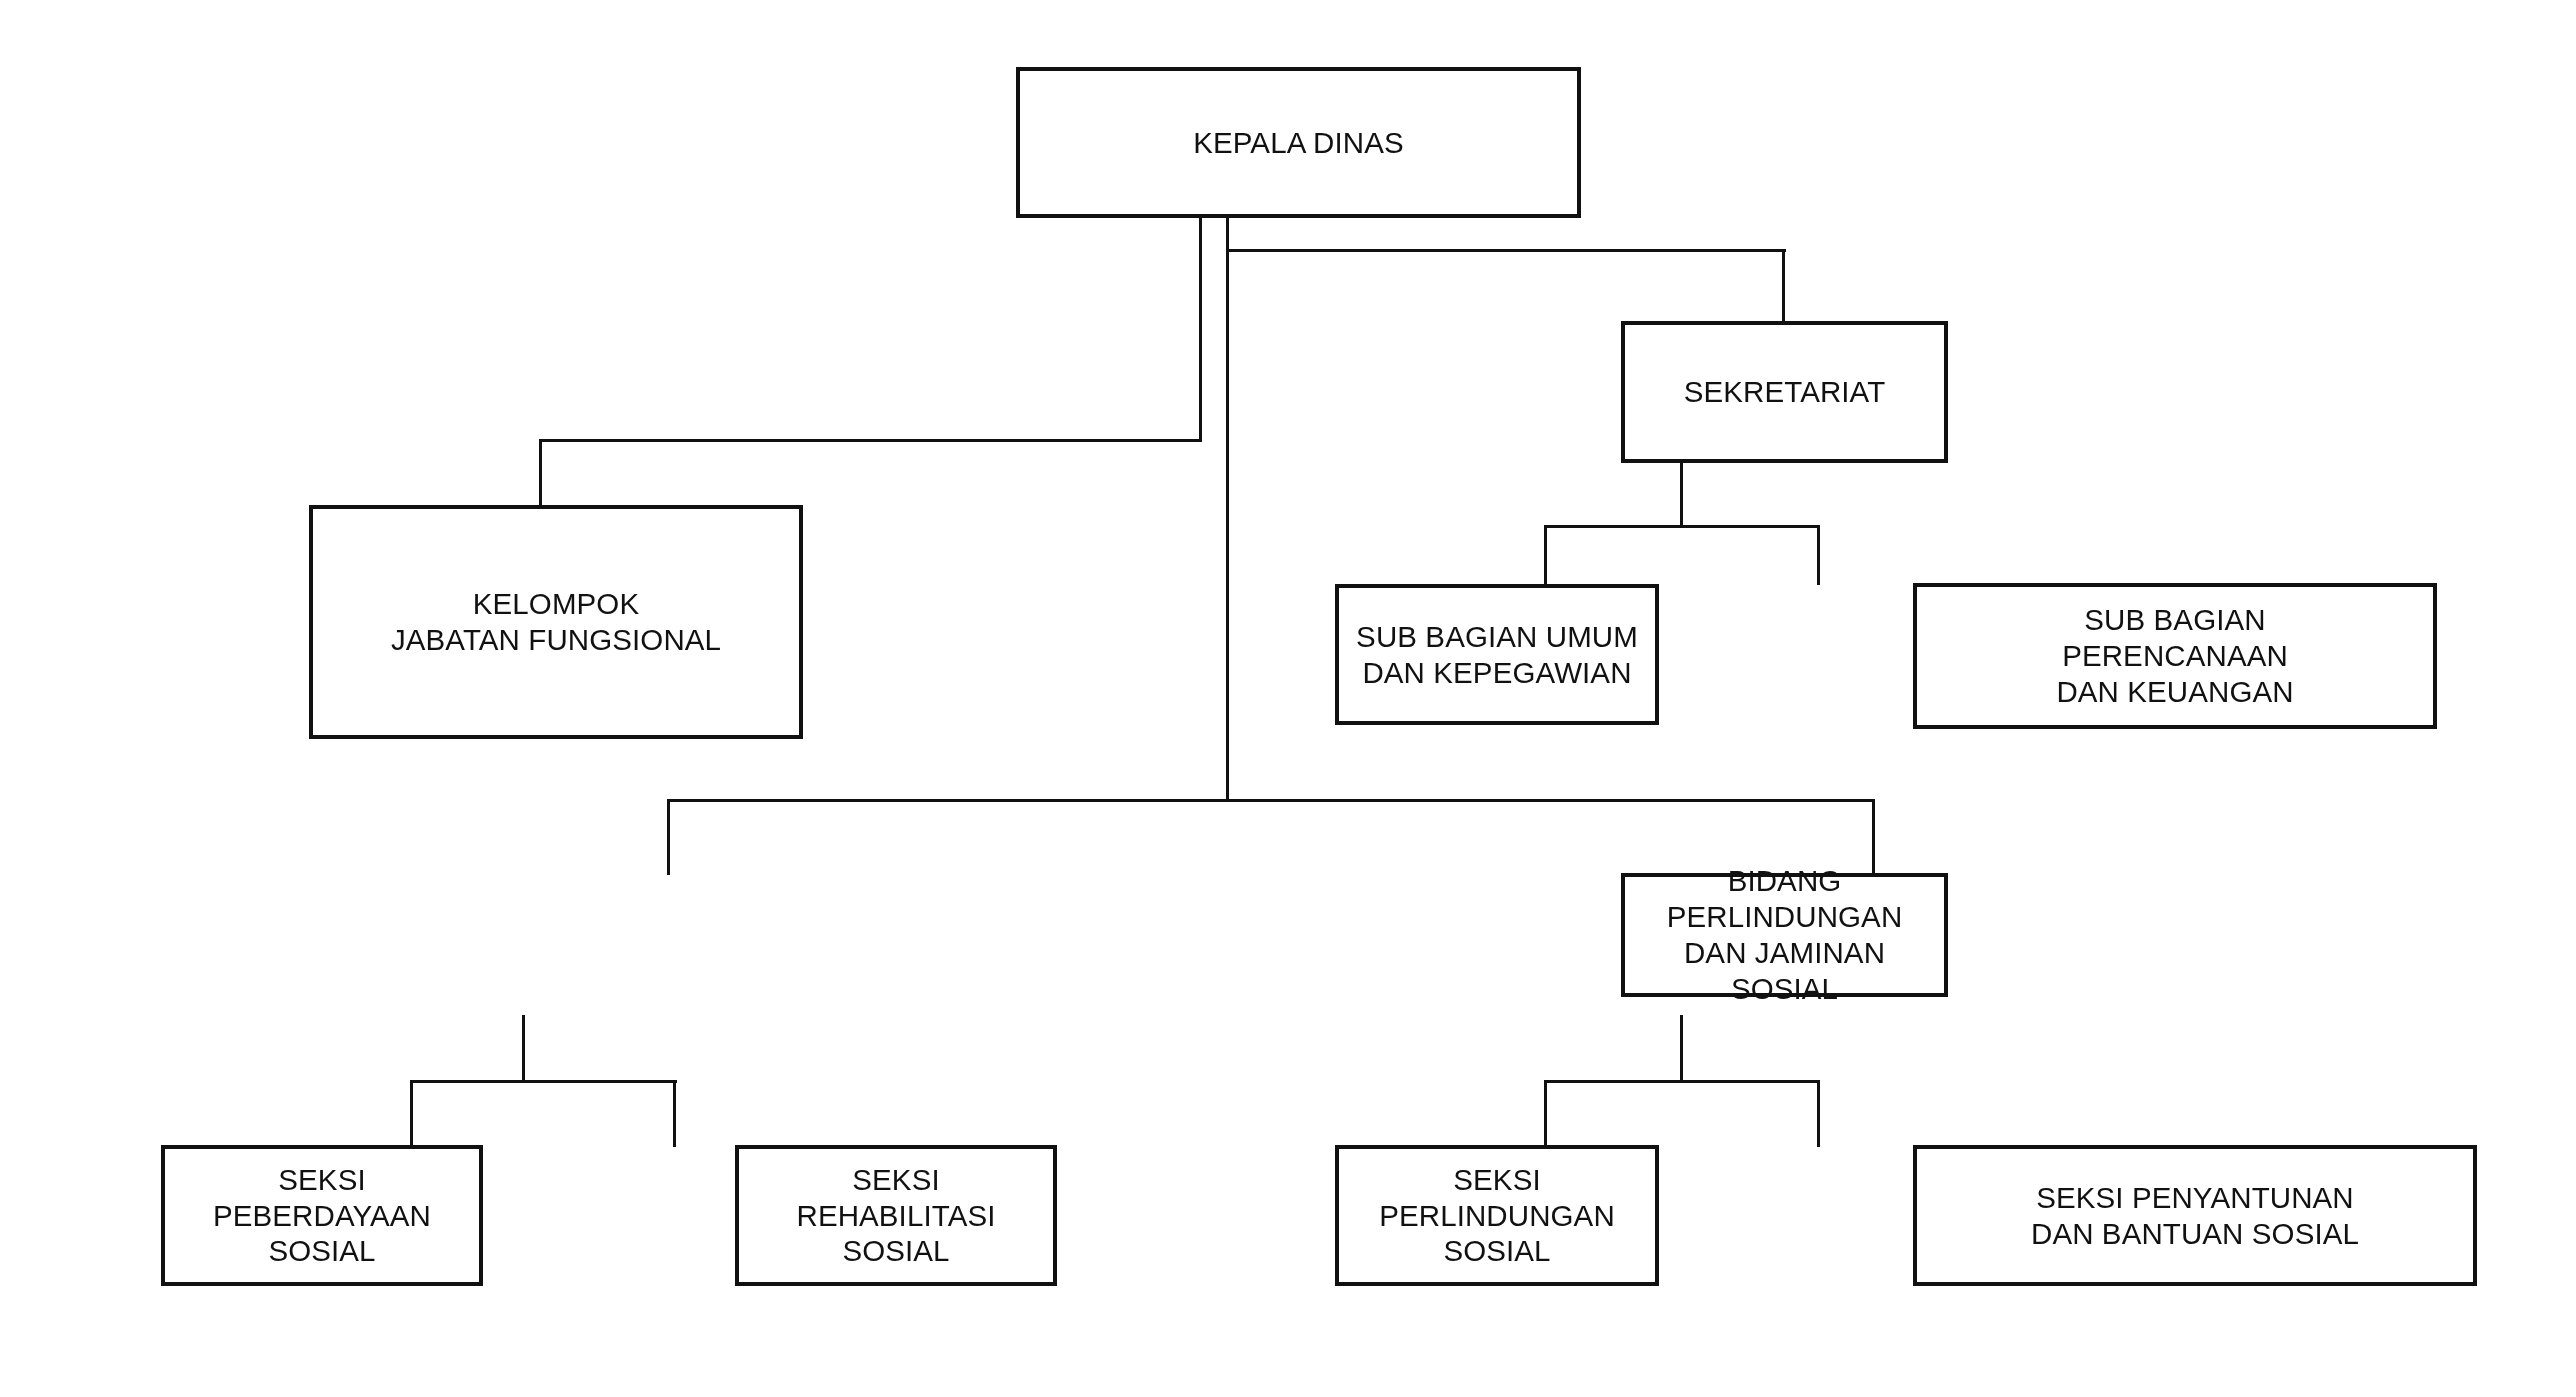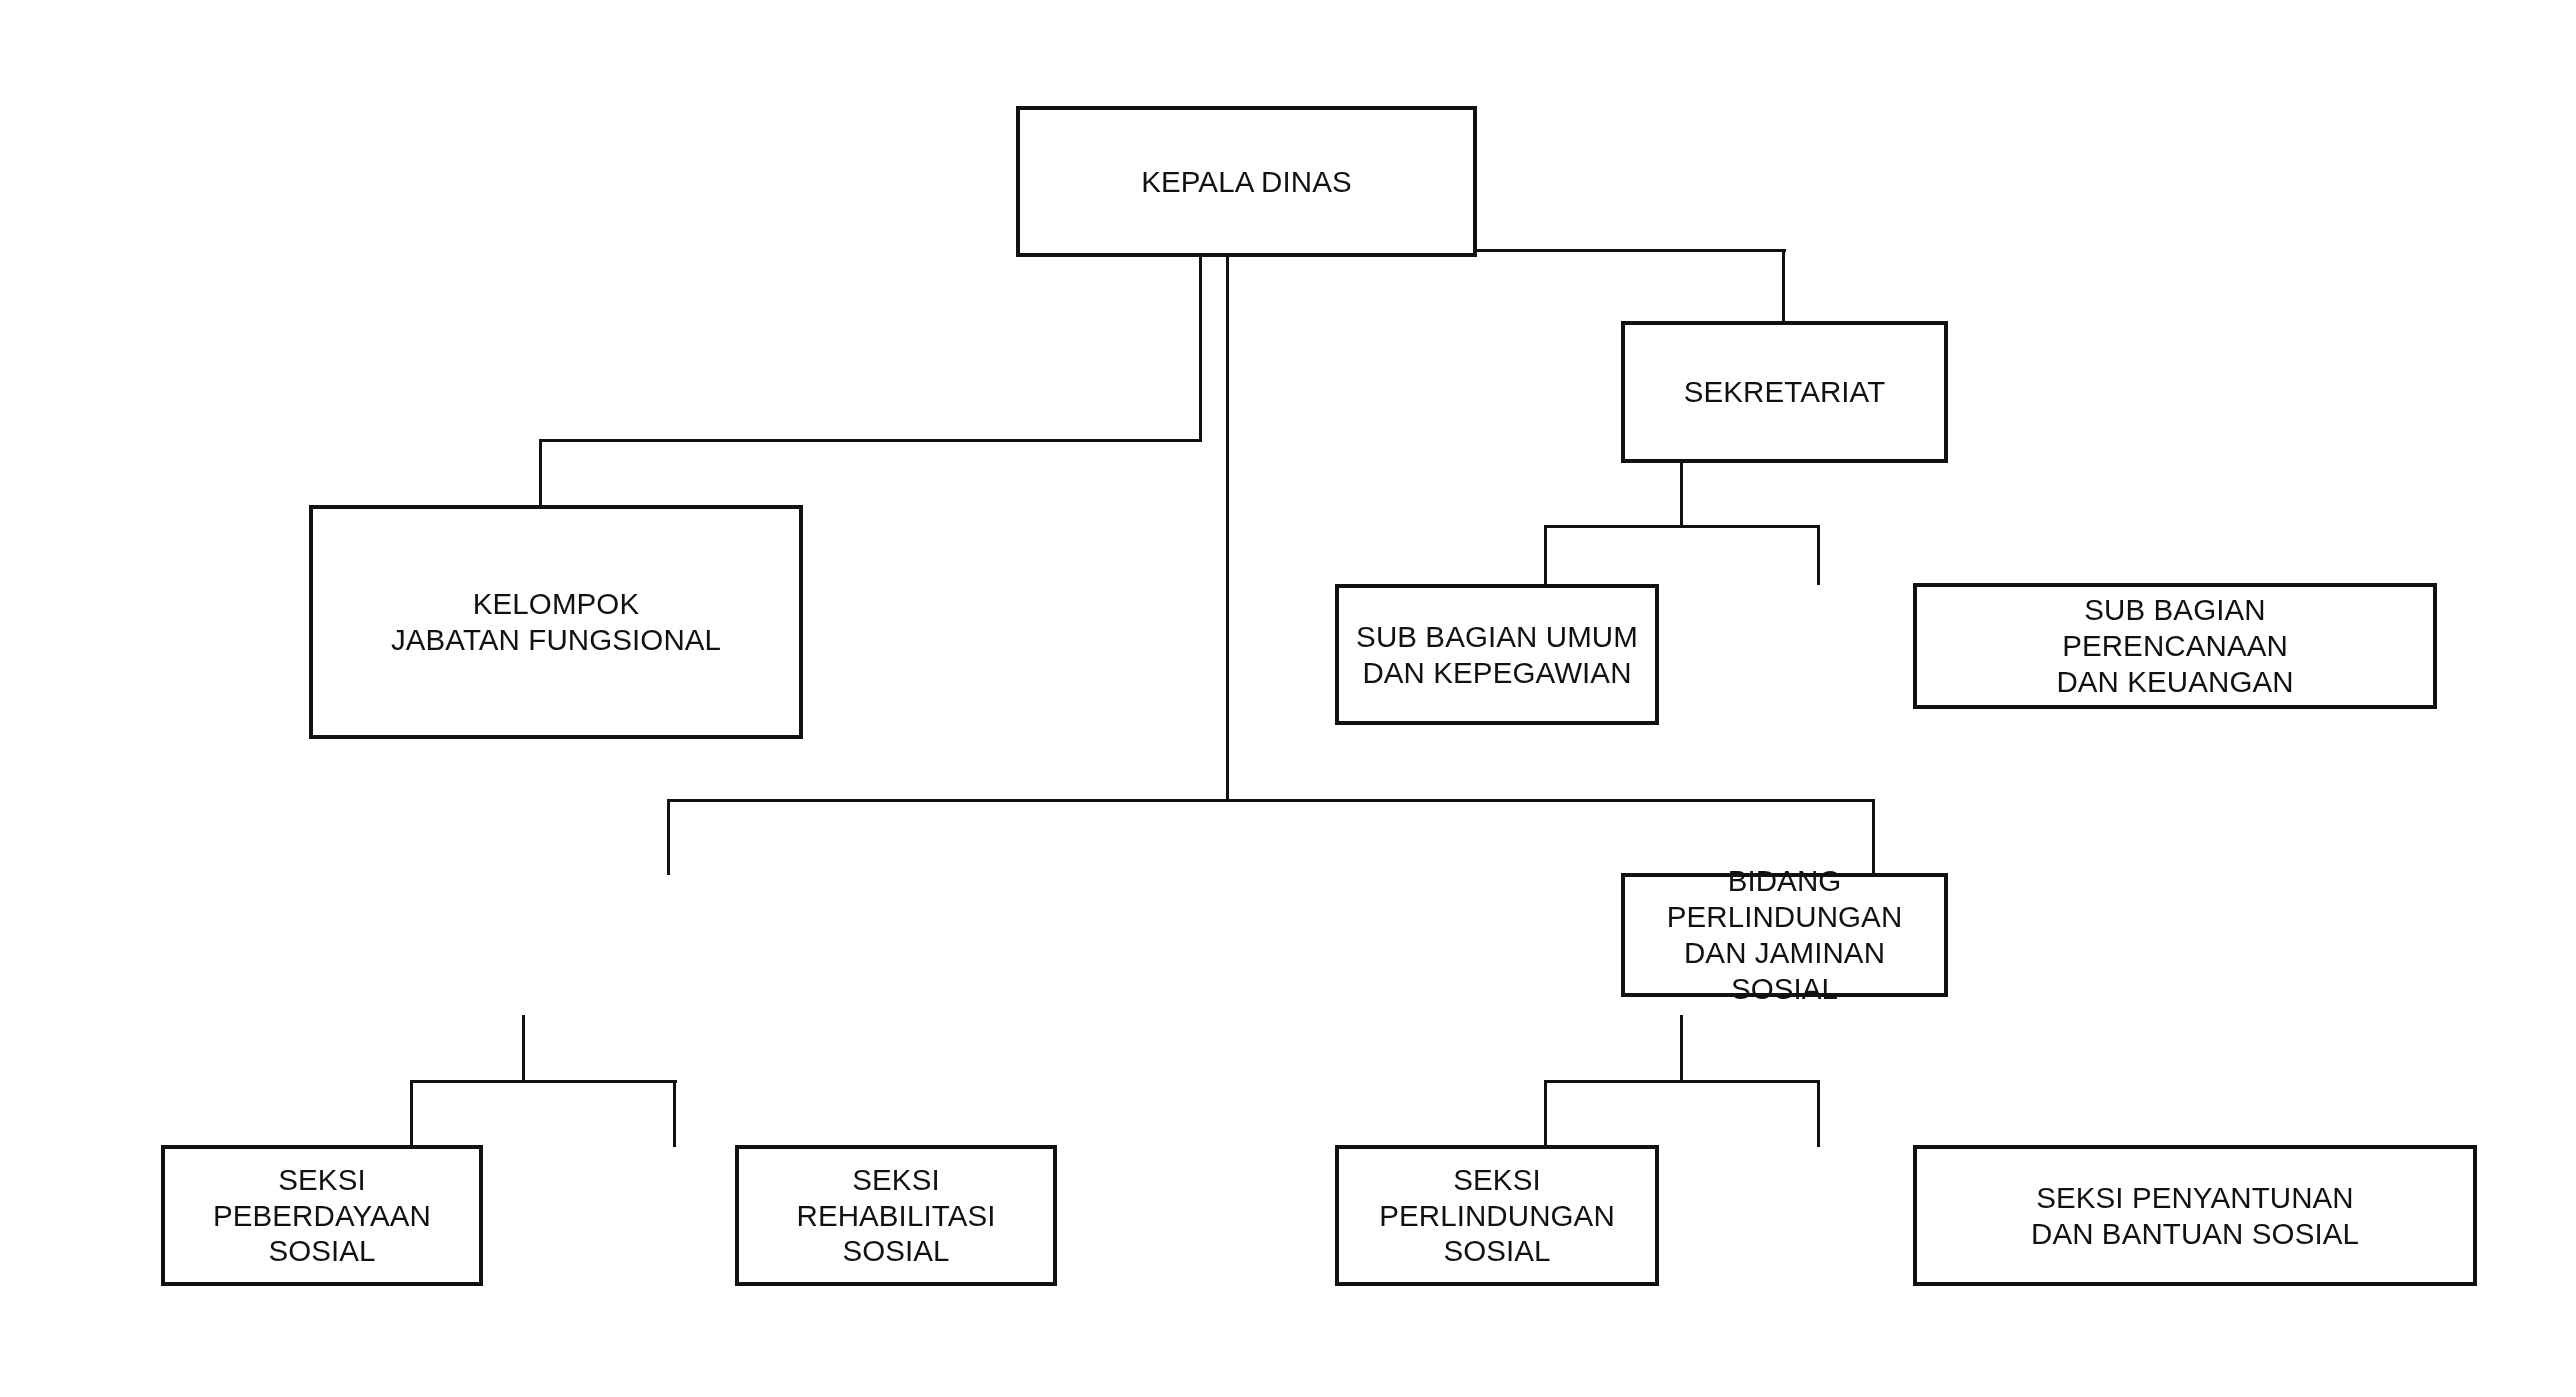--- a/index.html
+++ b/index.html
@@ -76,39 +76,39 @@
   <div class="conn v" style="left:522px; top:1015px; height:66px;"></div>
   <div class="conn h" style="left:410px; top:1080px; width:267px;"></div>
   <div class="conn v" style="left:410px; top:1080px; height:67px;"></div>
   <div class="conn v" style="left:673px; top:1080px; height:67px;"></div>
 
   <div class="conn v" style="left:1680px; top:1015px; height:66px;"></div>
   <div class="conn h" style="left:1544px; top:1080px; width:275px;"></div>
   <div class="conn v" style="left:1544px; top:1080px; height:67px;"></div>
   <div class="conn v" style="left:1817px; top:1080px; height:67px;"></div>
 
-  <div class="org-box" style="left:1016px; top:67px; width:461px; height:151px;margin-top:39px;">
+  <div class="org-box" style="left:1016px; top:67px; width:565px; height:151px;">
     <span class="box-label">KEPALA DINAS</span>
   </div>
 
   <div class="org-box" style="left:309px; top:505px; width:494px; height:234px;">
     <span class="box-label">KELOMPOK
 JABATAN FUNGSIONAL</span>
   </div>
 
   <div class="org-box" style="left:1335px; top:584px; width:324px; height:141px;">
     <span class="box-label">SUB BAGIAN UMUM
 DAN KEPEGAWIAN</span>
   </div>
 
   <div class="org-box" style="left:1621px; top:321px; width:327px; height:142px;">
     <span class="box-label">SEKRETARIAT</span>
   </div>
 
-  <div class="org-box" style="left:1913px; top:583px; width:524px; height:126px;">
+  <div class="org-box" style="left:1913px; top:583px; width:524px; height:146px;">
     <span class="box-label">SUB BAGIAN
 PERENCANAAN
 DAN KEUANGAN</span>
   </div>
 
 
   <div class="org-box" style="left:1621px; top:873px; width:327px; height:124px;">
     <span class="box-label">BIDANG PERLINDUNGAN
 DAN JAMINAN SOSIAL</span>
   </div>

